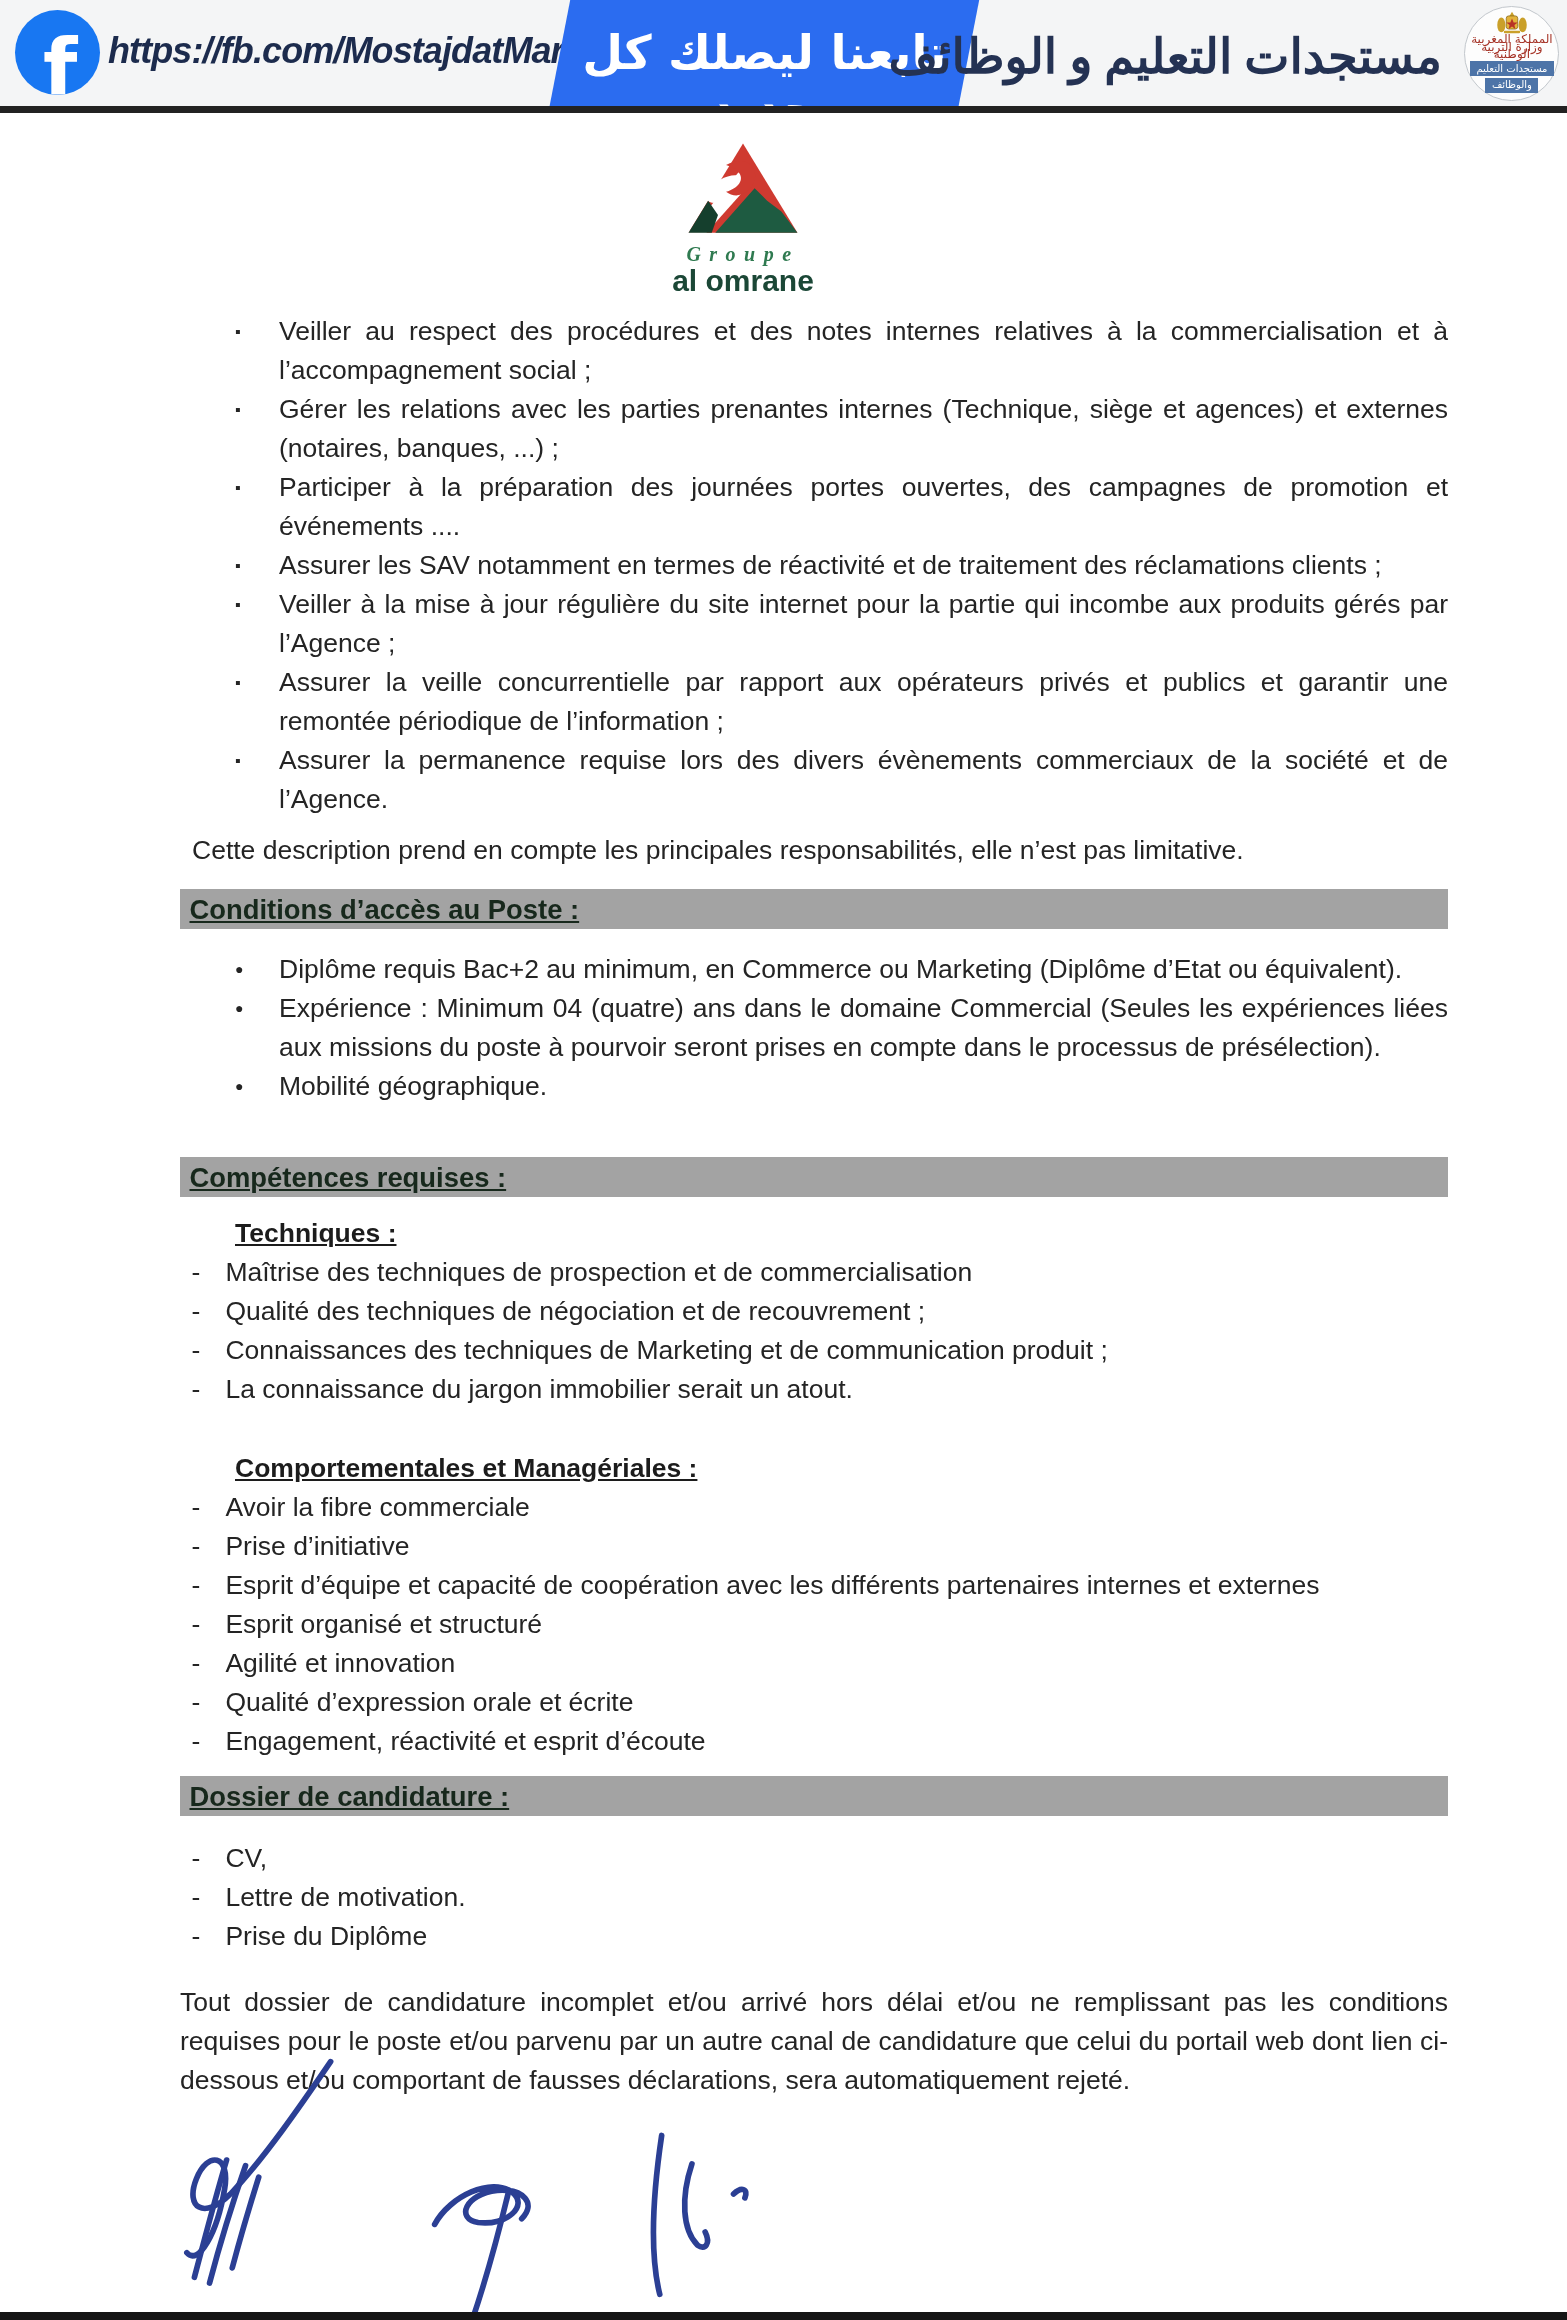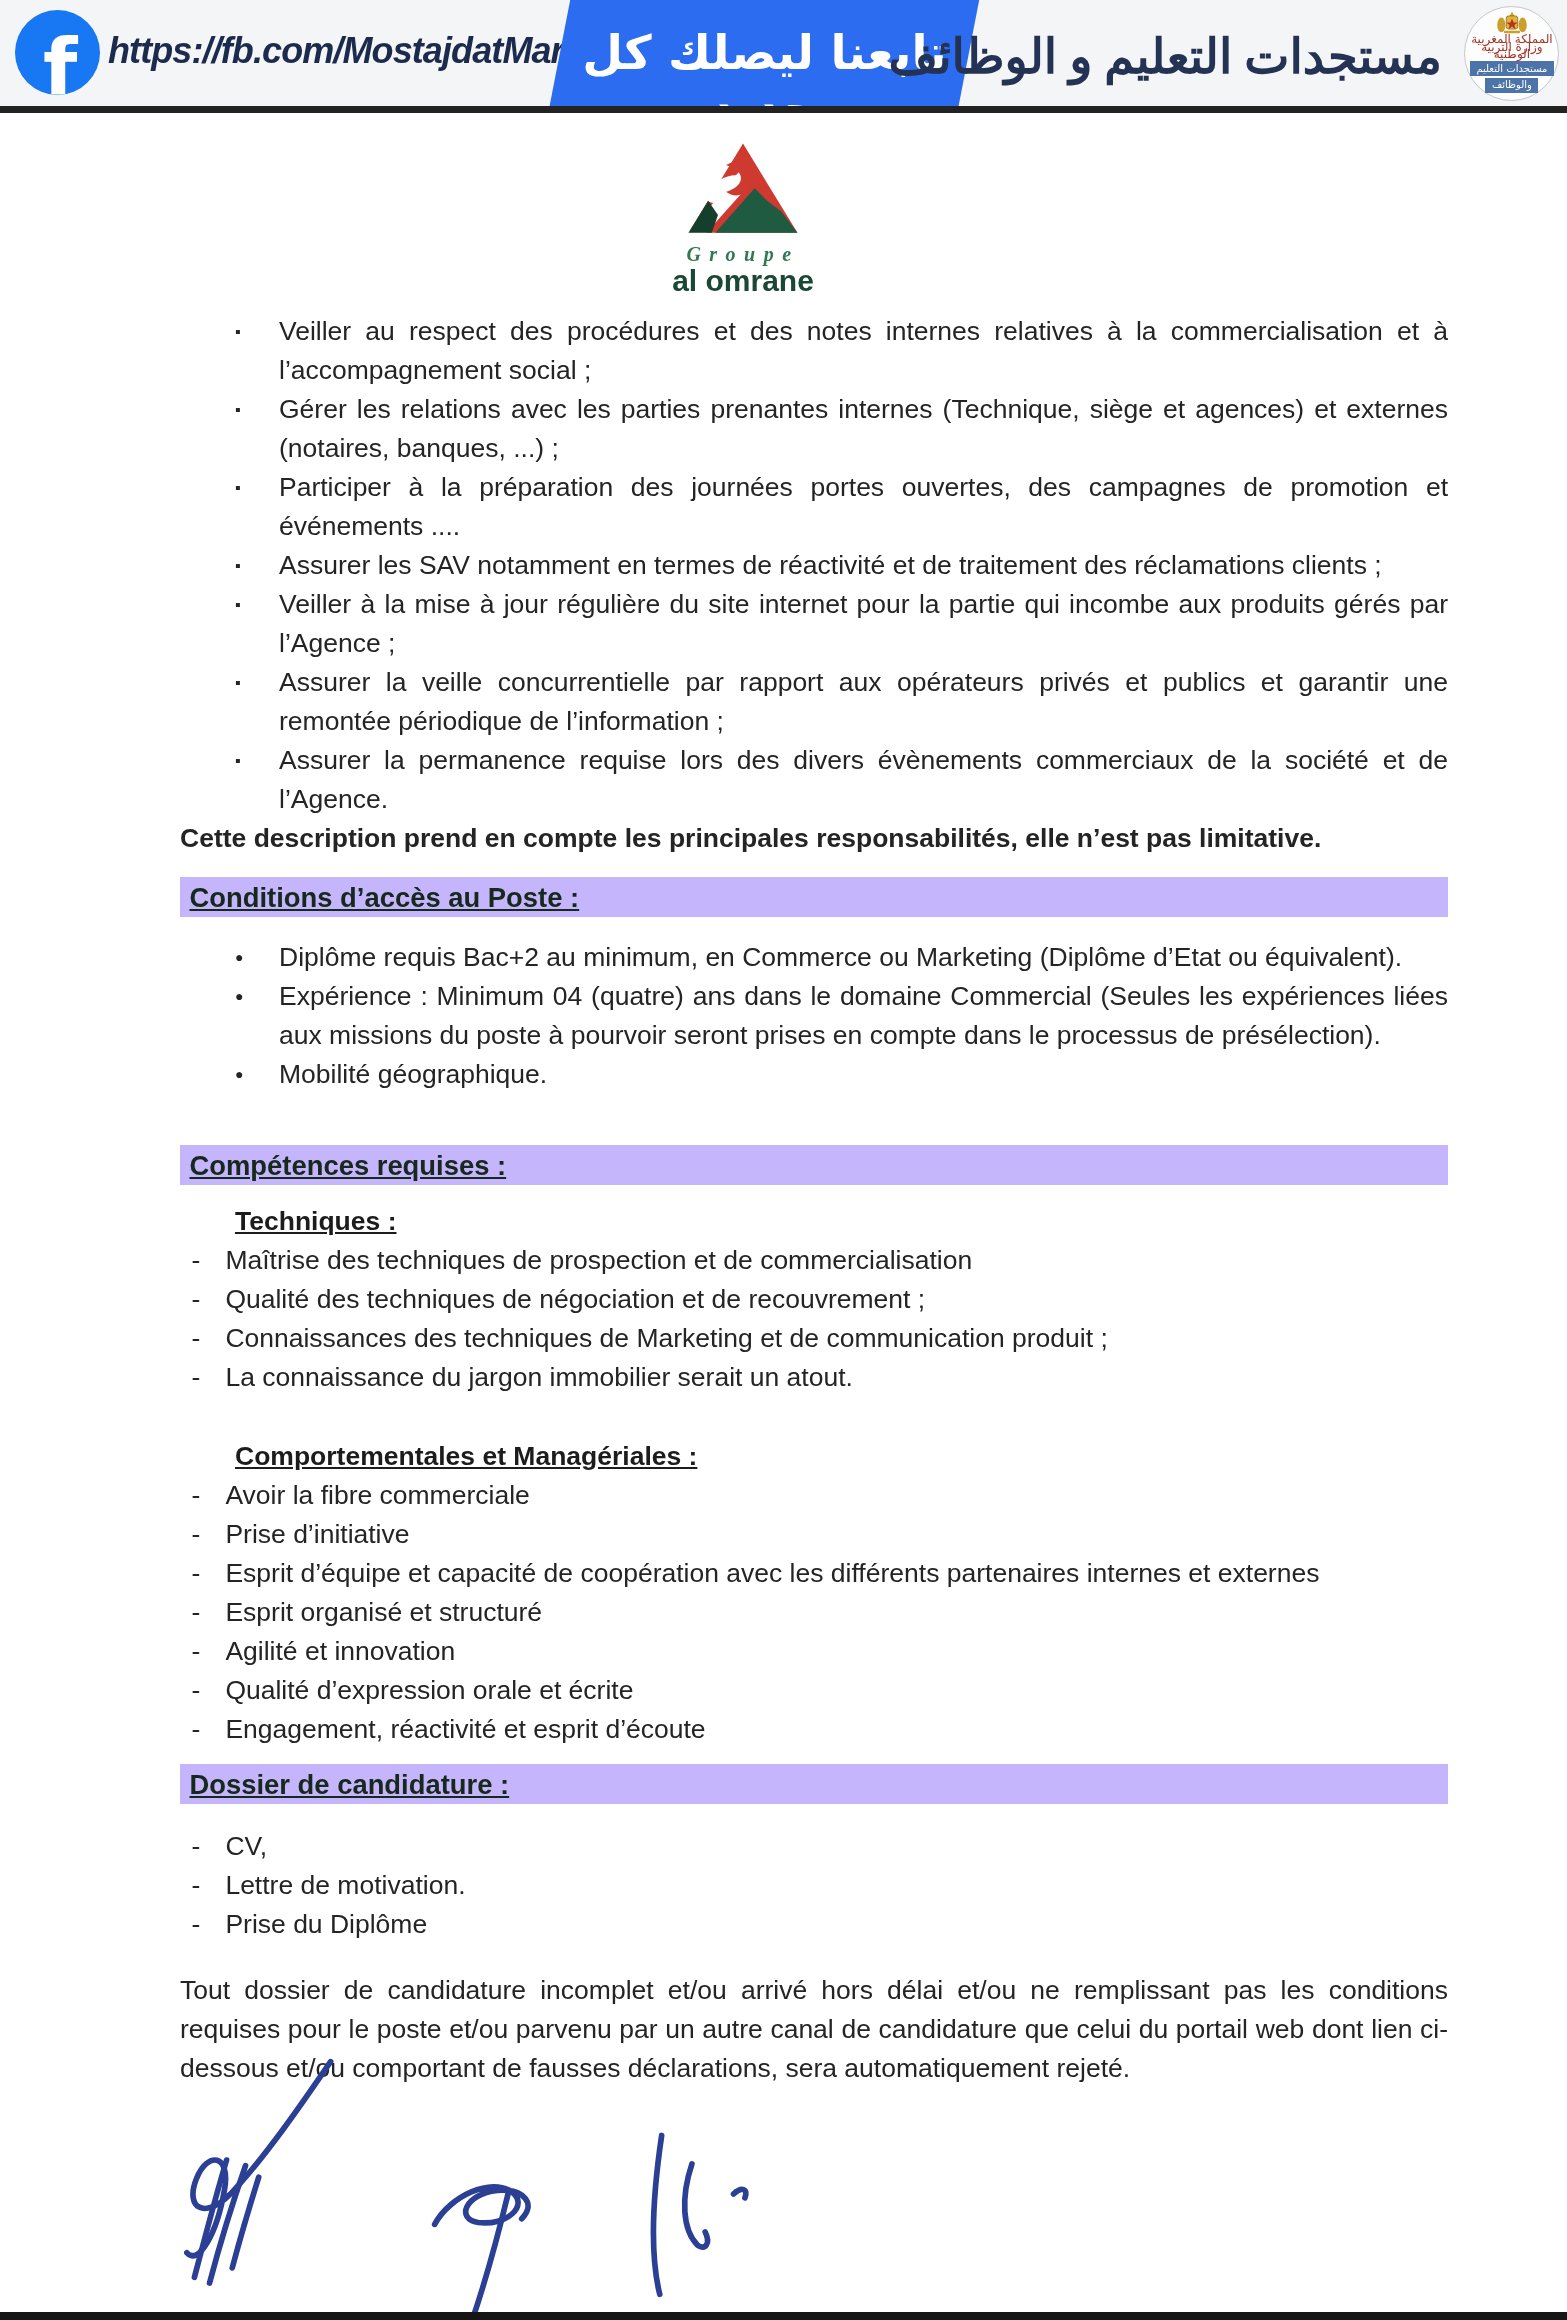--- a/index.html
+++ b/index.html
@@ -37,22 +37,22 @@
   
   .content{position:absolute;top:312px;left:180px;width:1268px;font-size:26.5px;line-height:39px;}
   .blist{list-style:none;margin:0;padding:0;}
   .blist li{display:flex;align-items:flex-start;}
   .b{line-height:39px;text-align:left;}
   .sq .b,.dot .b{flex:0 0 44px;margin-left:55px;}
   .sq .b{font-size:16px;}
   .dot .b{font-size:14px;}
   .dash .b{flex:0 0 34px;margin-left:11.4px;font-size:26.5px;}
   .t{flex:1;text-align:justify;}
-  .note{margin:0;text-align:justify;font-weight:bold;}
-  .bar{height:40px;background:#c4b5fd;display:flex;align-items:center;padding:0 9.5px;}
+  .note{margin:12px;text-align:justify;}
+  .bar{height:40px;background:#a3a3a3;display:flex;align-items:center;padding:0 9.5px;}
   .bar-t{font-weight:bold;text-decoration:underline;font-size:27.4px;color:#17281c;}
   .bar.conditions{margin-top:19px;}
   .blist.cond{margin-top:21px;}
   .bar.competences{margin-top:51px;}
   .subhead{margin:17px 0 0 55px;font-size:26.5px;font-weight:bold;text-decoration:underline;color:#1c1c1c;}
   .subhead.comport{margin-top:40px;}
   .bar.dossier{margin-top:15px;}
   .blist.dlist{margin-top:23px;}
   .closing{margin:26.5px 0 0 0;text-align:justify;}
 

